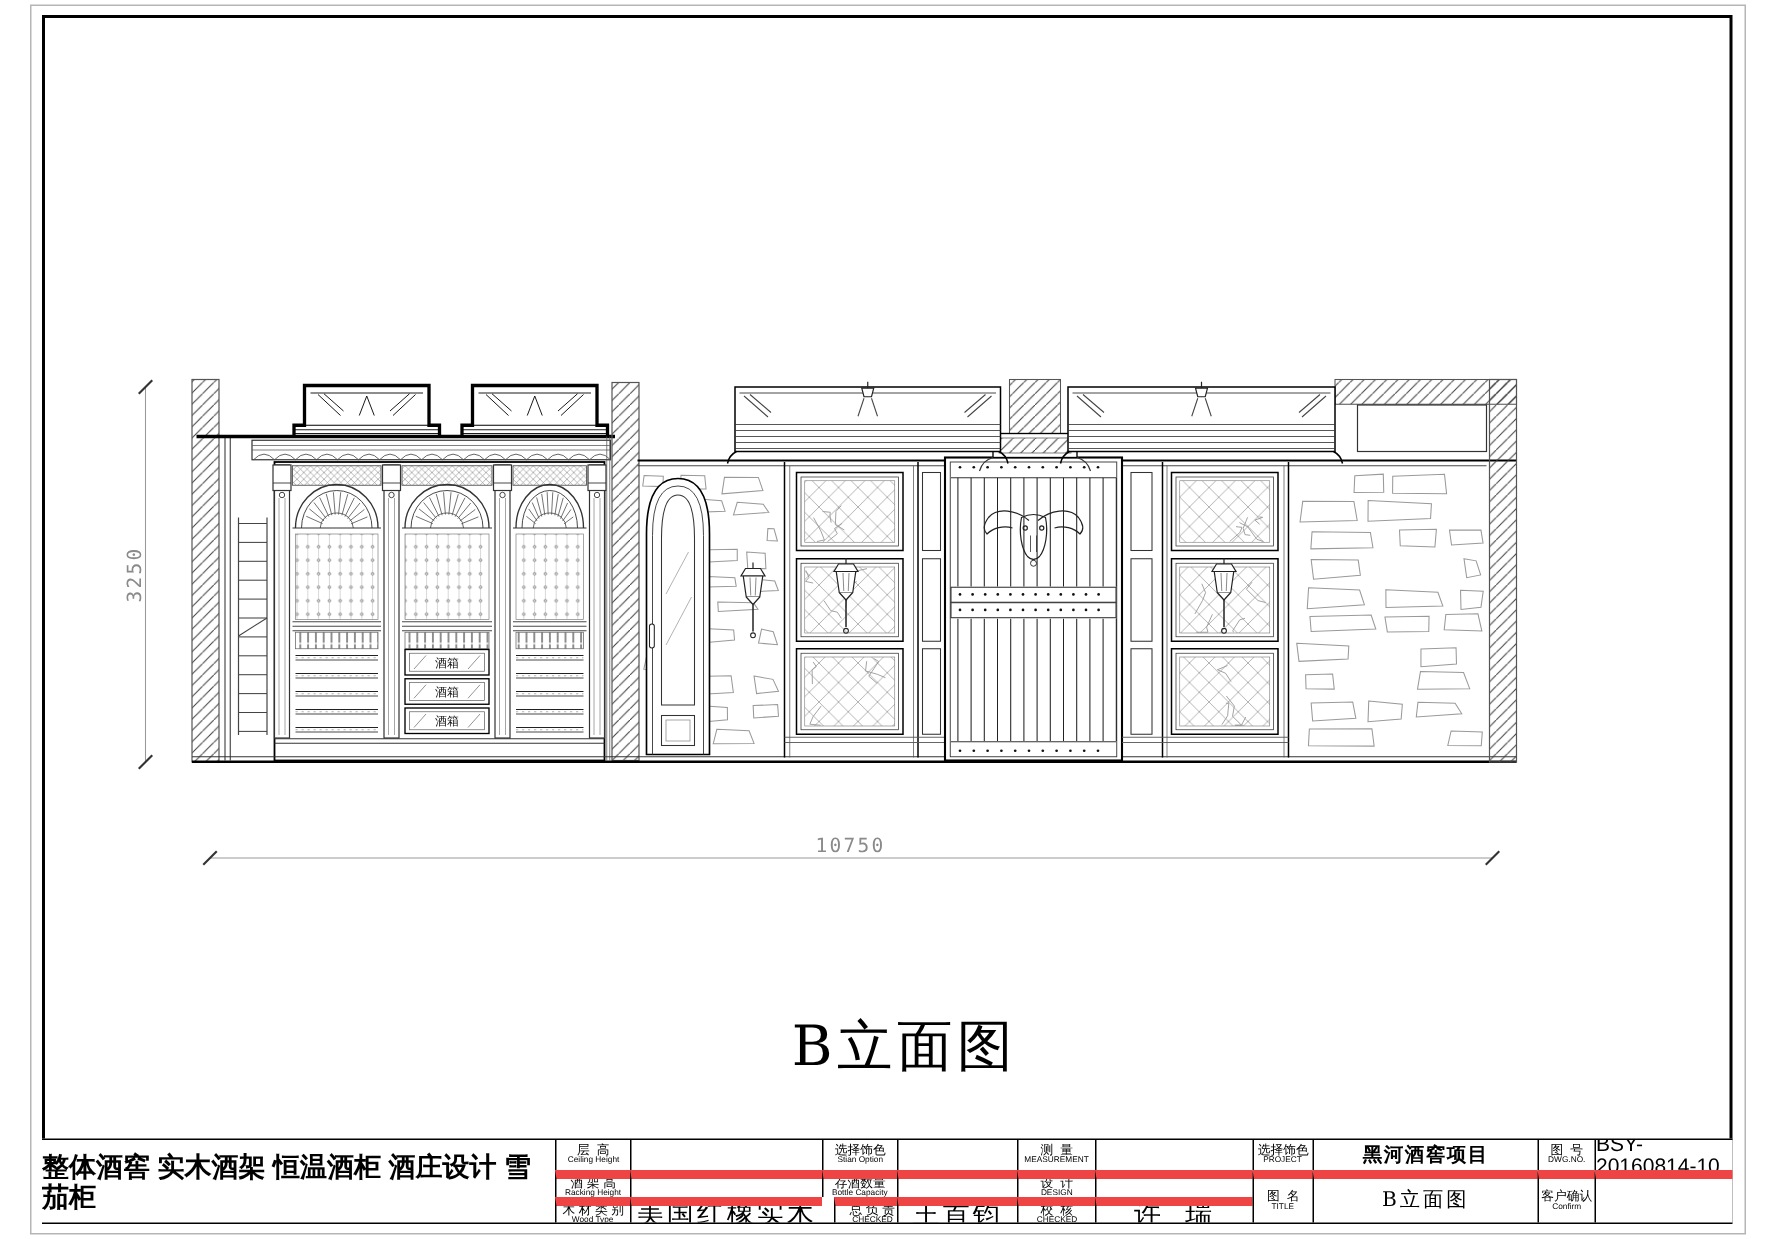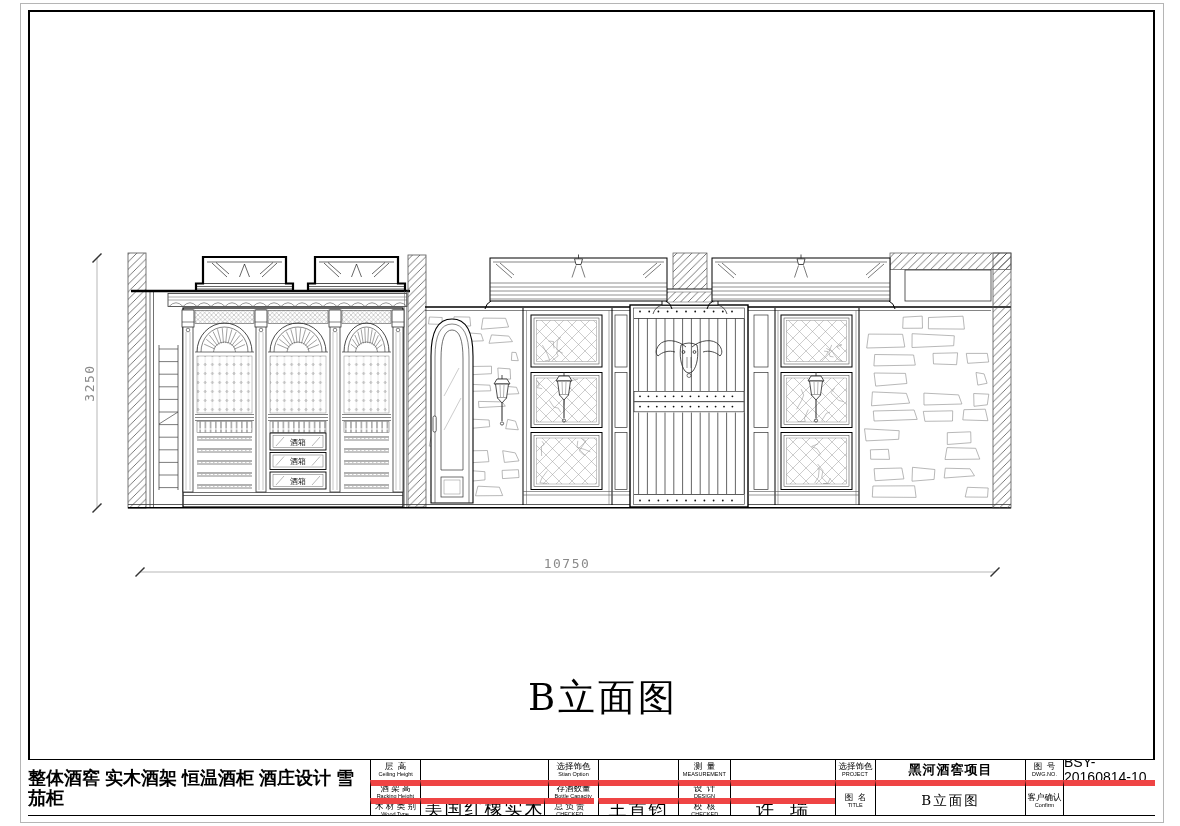--- a/index.html
+++ b/index.html
@@ -593,21 +593,21 @@
     <div class="tb-cell bt val-lg" style="left:392px;top:38px;width:128px;height:17px">美国红橡实木</div>
 
     <div class="tb-cell" style="left:520px;top:0;width:50px;height:20px">
       <span class="lbl-cn">选择饰色</span>
       <span class="lbl-en">Stian Option</span>
     </div>
     <div class="tb-cell bt" style="left:520px;top:20px;width:50px;height:18px">
       <span class="lbl-cn">存酒数量</span>
       <span class="lbl-en">Bottle Capacity</span>
     </div>
-    <div class="tb-cell bt" style="left:516px;top:38px;width:50px;height:17px">
+    <div class="tb-cell bt" style="left:528px;top:38px;width:50px;height:17px">
       <span class="lbl-cn">总 负 责</span>
       <span class="lbl-en">CHECKED</span>
     </div>
     <div class="tb-cell" style="left:570px;top:0;width:80px;height:20px"></div>
     <div class="tb-cell bt" style="left:570px;top:20px;width:80px;height:18px"></div>
     <div class="tb-cell bt val-lg" style="left:570px;top:38px;width:80px;height:17px">王首钧</div>
 
     <div class="tb-cell" style="left:650px;top:0;width:52px;height:20px">
       <span class="lbl-cn">测  量</span>
       <span class="lbl-en">MEASUREMENT</span>

